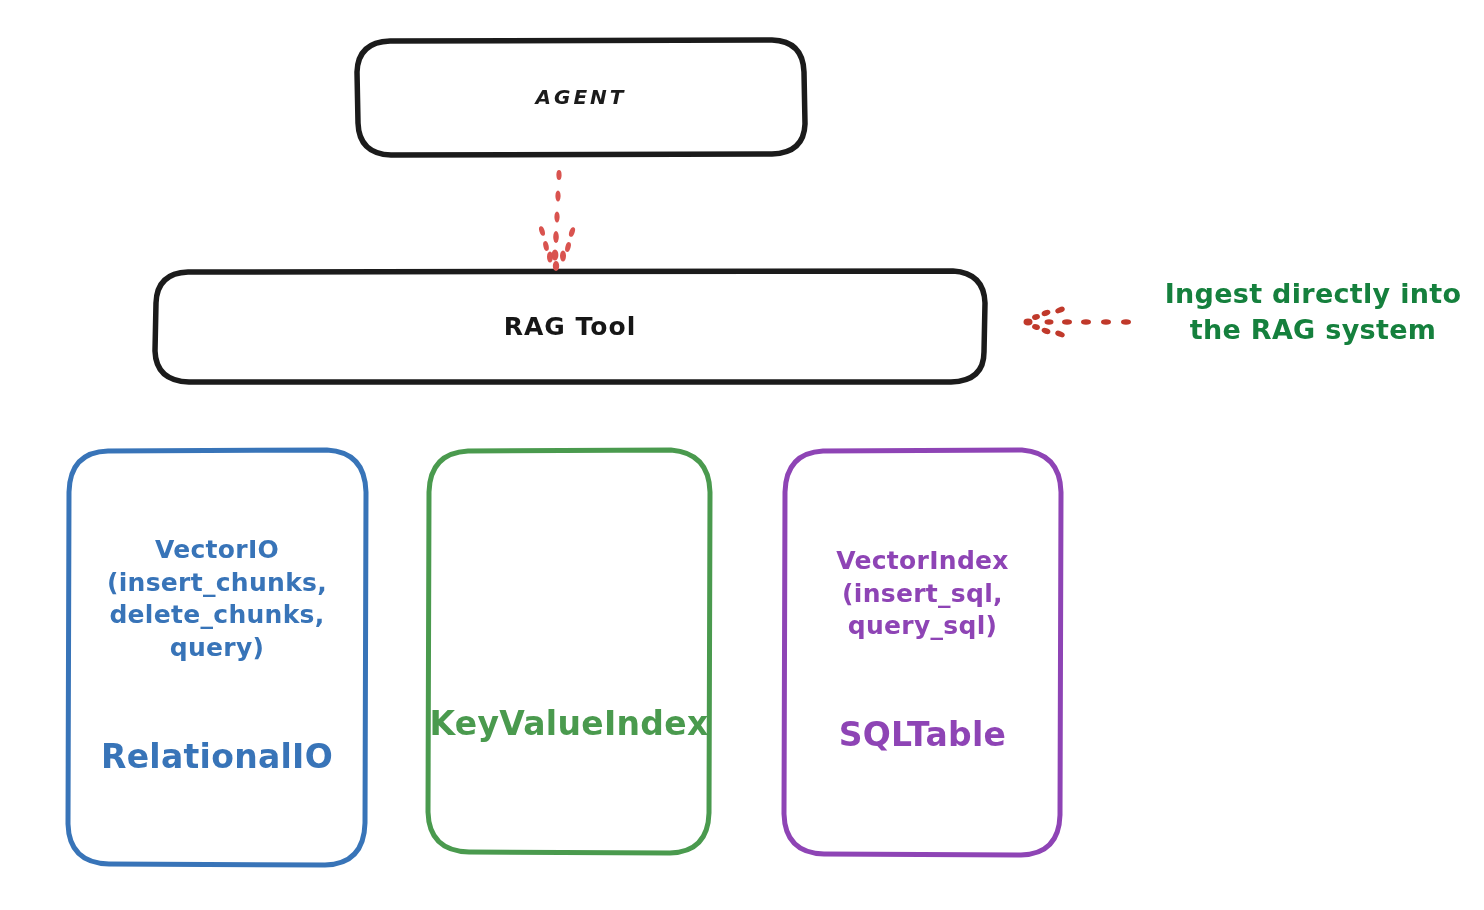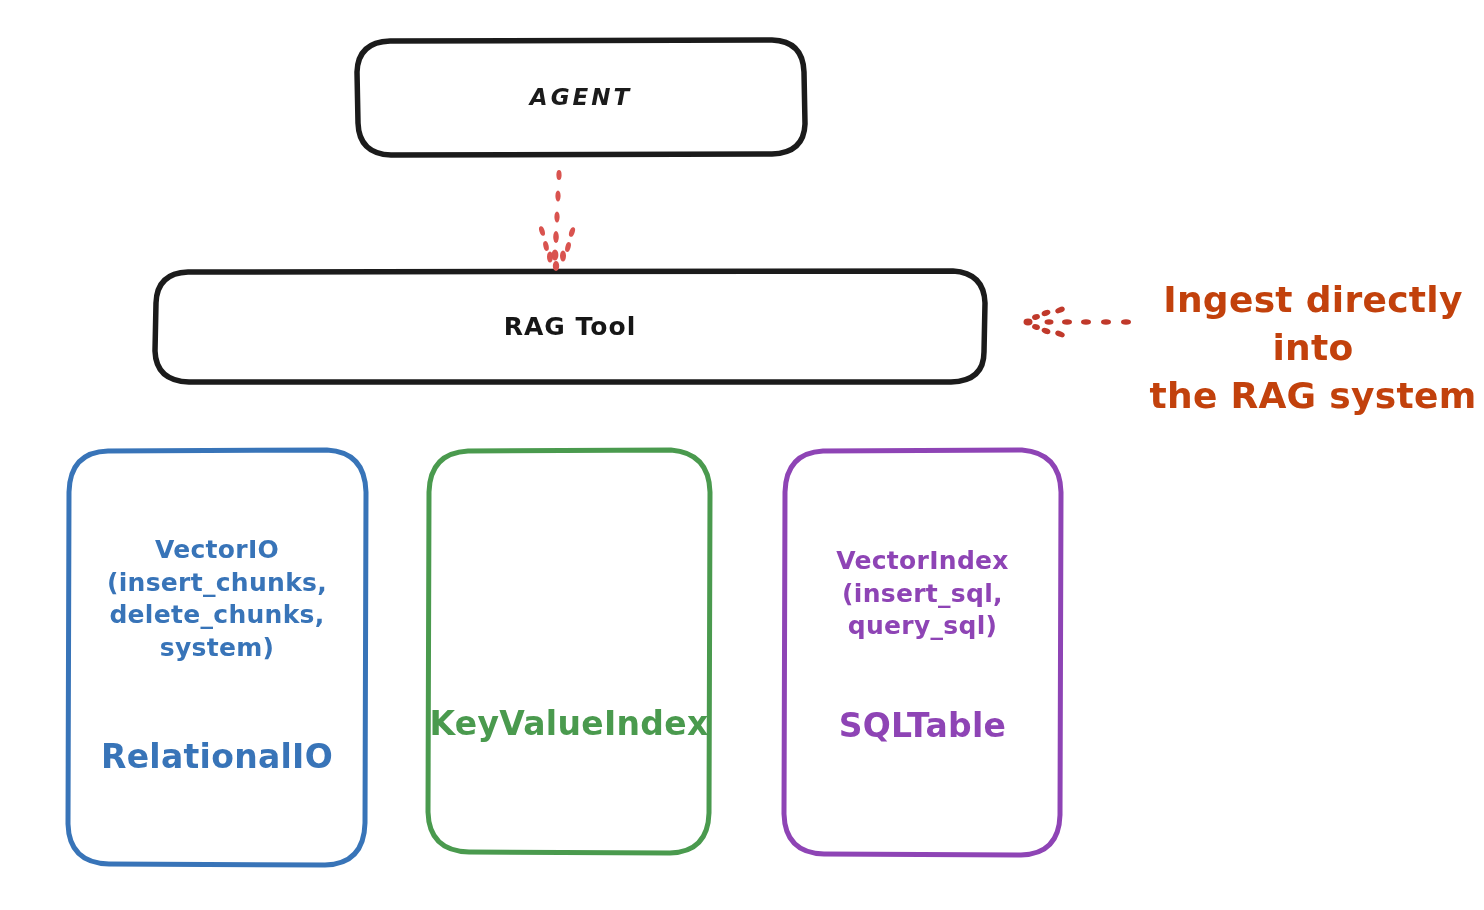--- a/index.html
+++ b/index.html
@@ -50,21 +50,21 @@
   #agent-node {
     left: 357px;
     top: 40px;
     width: 448px;
     height: 115px;
   }
   #agent-node .node-label {
     font-family: "DejaVu Sans", sans-serif;
     font-style: italic;
     font-weight: 700;
-    font-size: 23px;
+    font-size: 20px;
     color: #1b1b1b;
     letter-spacing: 3px;
   }
 
   
   #rag-tool-node {
     left: 155px;
     top: 271px;
     width: 830px;
     height: 111px;
@@ -120,32 +120,32 @@
     letter-spacing: 0.3px;
   }
 
   #vector-io-node .provider-text { top: 84px; color: #3874b8; }
   #vector-io-node .provider-sub  { top: 287px; color: #3874b8; }
 
   #key-value-io-node .provider-text { top: 95px; color: #4a9a4e; }
   #key-value-io-node .provider-sub  { top: 254px; color: #4a9a4e; }
 
   #relational-io-node .provider-text { top: 95px; color: #8e44b5; }
-  #relational-io-node .provider-sub  { top: 256px; color: #8e44b5; }
+  #relational-io-node .provider-sub  { top: 265px; color: #8e44b5; }
 
   
   #ingest-annotation {
     position: absolute;
     left: 1148px;
     top: 276px;
     width: 330px;
     font-family: "DejaVu Sans", sans-serif;
-    font-size: 36px;
-    font-weight: 600;
-    color: #c2410c;
+    font-size: 27px;
+    font-weight: 600;
+    color: #15803d;
     line-height: 1.33;
     text-align: center;
     white-space: pre-line;
     letter-spacing: 0.3px;
   }
 </style>
 </head>
 <body>
 
 <div id="canvas">
@@ -200,21 +200,21 @@
   </div>
 
   <div class="node" id="rag-tool-node">
     <div class="node-label">RAG Tool</div>
   </div>
 
   <div class="node" id="vector-io-node">
     <div class="provider-text">VectorIO
 (insert_chunks,
 delete_chunks,
-system)</div>
+query)</div>
     <div class="provider-sub">RelationalIO</div>
   </div>
 
   <div class="node" id="key-value-io-node">
     <div class="provider-sub">KeyValueIndex</div>
   </div>
 
   <div class="node" id="relational-io-node">
     <div class="provider-text">VectorIndex
 (insert_sql,

